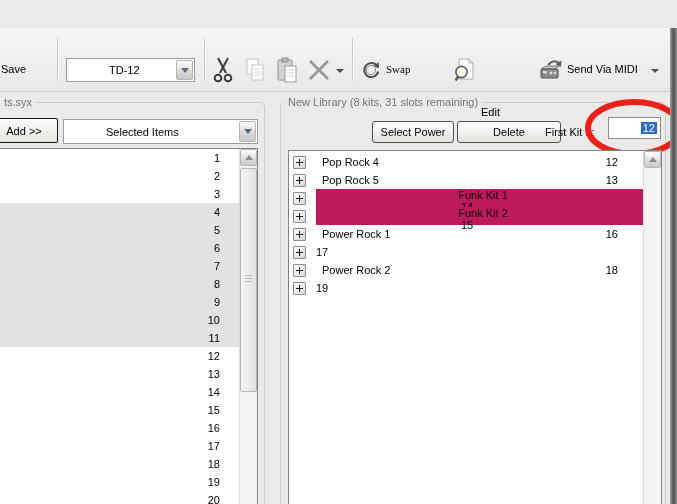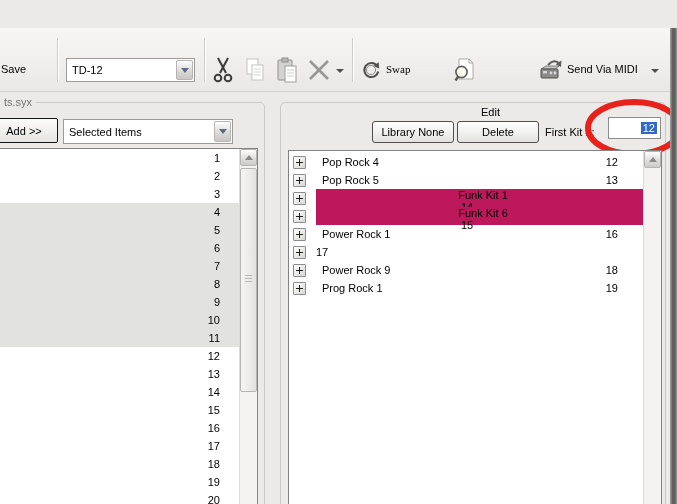--- a/index.html
+++ b/index.html
@@ -32,21 +32,21 @@
     background:linear-gradient(180deg,#f7f6f5 0%,#efeeec 60%,#e9e8e6 100%);
     border-bottom:1px solid #d2d1cf;
   }
   .tsep{position:absolute;top:10px;width:1px;height:44px;background:#cdccca;box-shadow:1px 0 0 #fff;}
   .tlabel{position:absolute;top:35px;}
   .ticonbtn{position:absolute;display:flex;align-items:center;justify-content:center;}
   .combo{
     position:absolute;background:#fff;border:1px solid #9b9b9b;box-sizing:border-box;
     display:flex;align-items:center;
   }
-  .combo .cval{flex:1;padding-left:5px;white-space:nowrap;overflow:hidden;}
+  .combo .cval{flex:1;padding-left:5px;white-space:nowrap;overflow:hidden;margin-left:37px;}
   .combo .cbtn{
     width:17px;align-self:stretch;margin:1px;border-radius:2px;
     background:linear-gradient(180deg,#fefefe,#d9d8d6 60%,#c8c7c5);
     border:1px solid #b5b4b2;box-sizing:border-box;
     display:flex;align-items:center;justify-content:center;
   }
   .chev-down{width:0;height:0;border-left:4px solid transparent;border-right:4px solid transparent;border-top:5px solid #5c6b83;}
   .ddarrow{width:0;height:0;border-left:4px solid transparent;border-right:4px solid transparent;border-top:4px solid #4f4f4f;}
   
   .groupbox{position:absolute;border:1px solid #cbcac5;border-radius:5px;box-sizing:border-box;}
@@ -192,21 +192,21 @@
     </div>
   </div>
 
   <div class="groupbox" style="left:-12px;top:102px;width:277px;height:420px;"></div>
   <span class="grouplabel" style="left:0px;top:96px;">ts.syx</span>
 
   <div class="xpbtn addbtn" style="left:-10px;top:118px;width:68px;height:25px;">
     <span>Add &gt;&gt;</span>
   </div>
 
-  <div class="combo" style="left:63px;top:119px;width:170px;height:25px;">
+  <div class="combo" style="left:63px;top:119px;width:195px;height:25px;">
     <span class="cval">Selected Items</span>
     <span class="cbtn">
         <span class="chev-down"></span>
       </span>
   </div>
 
   <div class="listbox" style="left:-12px;top:148px;width:270px;height:372px;">
     <div style="position:absolute;left:0;top:0;right:17px;bottom:0;" id="leftRows">
         <div class="lrow">
           <span class="lnum">1</span>
@@ -271,25 +271,26 @@
       </div>
     <div class="vscroll">
       <div class="sbtn" style="top:0;">
         <span class="chev-up"></span>
       </div>
       <div class="sthumb" style="top:19px;height:224px;"></div>
     </div>
   </div>
 
   <div class="groupbox" style="left:280px;top:102px;width:386px;height:420px;"></div>
+  <span class="grouplabel" style="left:284px;top:96px;">New Library (8 kits, 31 slots remaining)</span>
 
   <div class="xpbtn" style="left:372px;top:121px;width:82px;">
-    <span>Library None</span>
-  </div>
-  <div class="xpbtn" style="left:457px;top:121px;width:82px;justify-content:center;">
+    <span>Select Power</span>
+  </div>
+  <div class="xpbtn" style="left:457px;top:121px;width:104px;justify-content:center;">
     <span>Delete</span>
   </div>
 
   <span style="position:absolute;left:545px;top:126px;">First Kit #:</span>
   <div class="kitinput" style="left:608px;top:117px;width:53px;height:22px;">
     <span class="selval">12</span>
   </div>
 
   <svg class="annot" style="left:583px;top:98px;" width="100" height="60" viewBox="0 0 100 60">
     <ellipse cx="51" cy="30" rx="46" ry="26" fill="none" stroke="#e8221b" stroke-width="6"></ellipse>
@@ -314,48 +315,47 @@
         <div class="trow sel">
           <span class="texp"></span>
           <span class="tband">
             <span class="tname">Funk Kit 1</span>
             <span class="tnum">14</span>
           </span>
         </div>
         <div class="trow sel">
           <span class="texp"></span>
           <span class="tband">
-            <span class="tname">Funk Kit 6</span>
+            <span class="tname">Funk Kit 2</span>
             <span class="tnum">15</span>
           </span>
         </div>
         <div class="trow">
           <span class="texp"></span>
           <span class="tband">
             <span class="tname">Power Rock 1</span>
             <span class="tnum">16</span>
           </span>
         </div>
         <div class="trow">
           <span class="texp"></span>
           <span class="tband">
             <span class="tnum">17</span>
           </span>
         </div>
         <div class="trow">
           <span class="texp"></span>
           <span class="tband">
-            <span class="tname">Power Rock 9</span>
+            <span class="tname">Power Rock 2</span>
             <span class="tnum">18</span>
           </span>
         </div>
         <div class="trow">
           <span class="texp"></span>
           <span class="tband">
-            <span class="tname">Prog Rock 1</span>
             <span class="tnum">19</span>
           </span>
         </div>
       </div>
     <div class="vscroll">
       <div class="sbtn" style="top:0;">
         <span class="chev-up"></span>
       </div>
     </div>
   </div>

